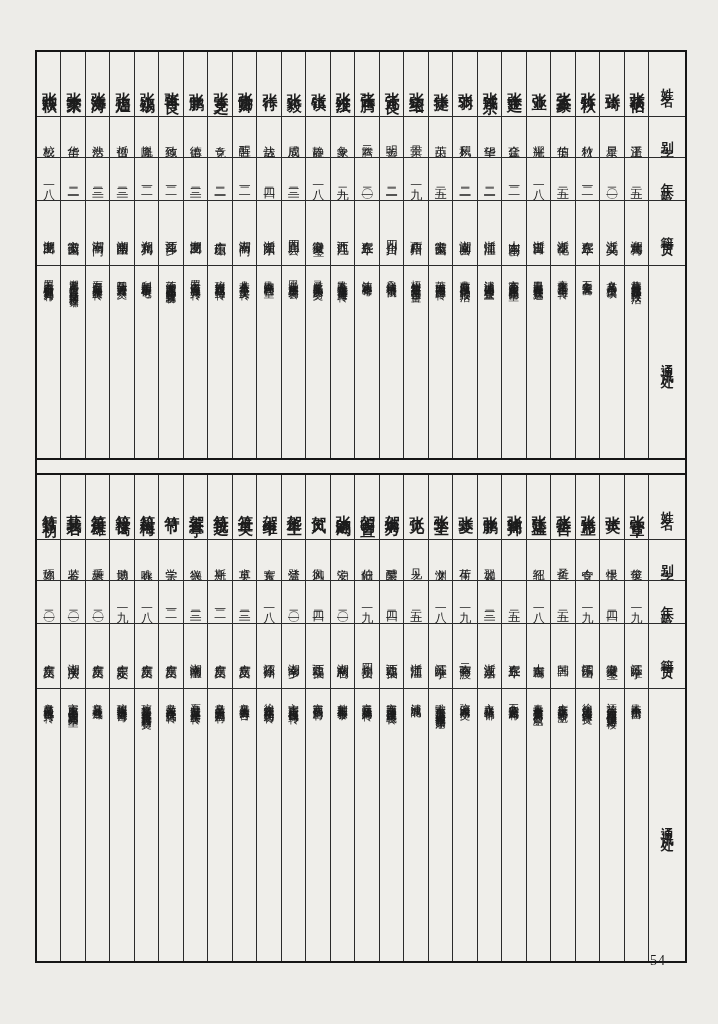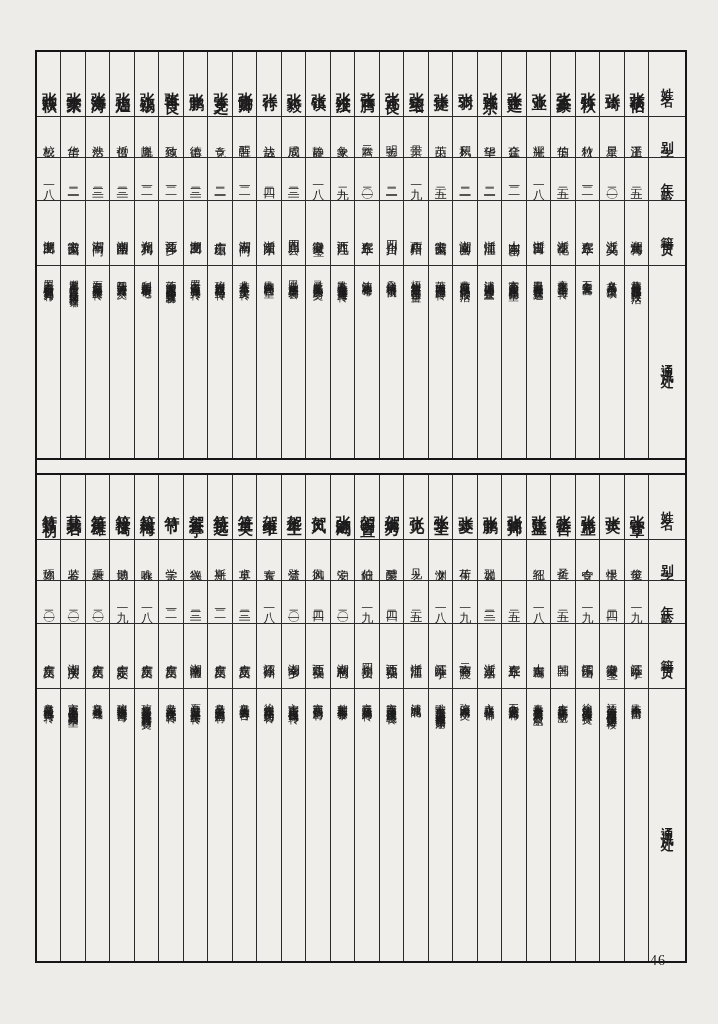--- a/index.html
+++ b/index.html
@@ -417,14 +417,14 @@
           <div class="cell r-name vtext name">符笃初</div>
           <div class="cell r-alias vtext small">如琢</div>
           <div class="cell r-age vtext small">二〇</div>
           <div class="cell r-origin vtext small">广东文昌</div>
           <div class="cell r-addr vtext addr">文昌县便民市锦兴号转</div>
         </div>
       </div>
 
   </div>
 
-  <div class="page-number">46</div>
+  <div class="page-number">54</div>
 </div>
 
 </body></html>

